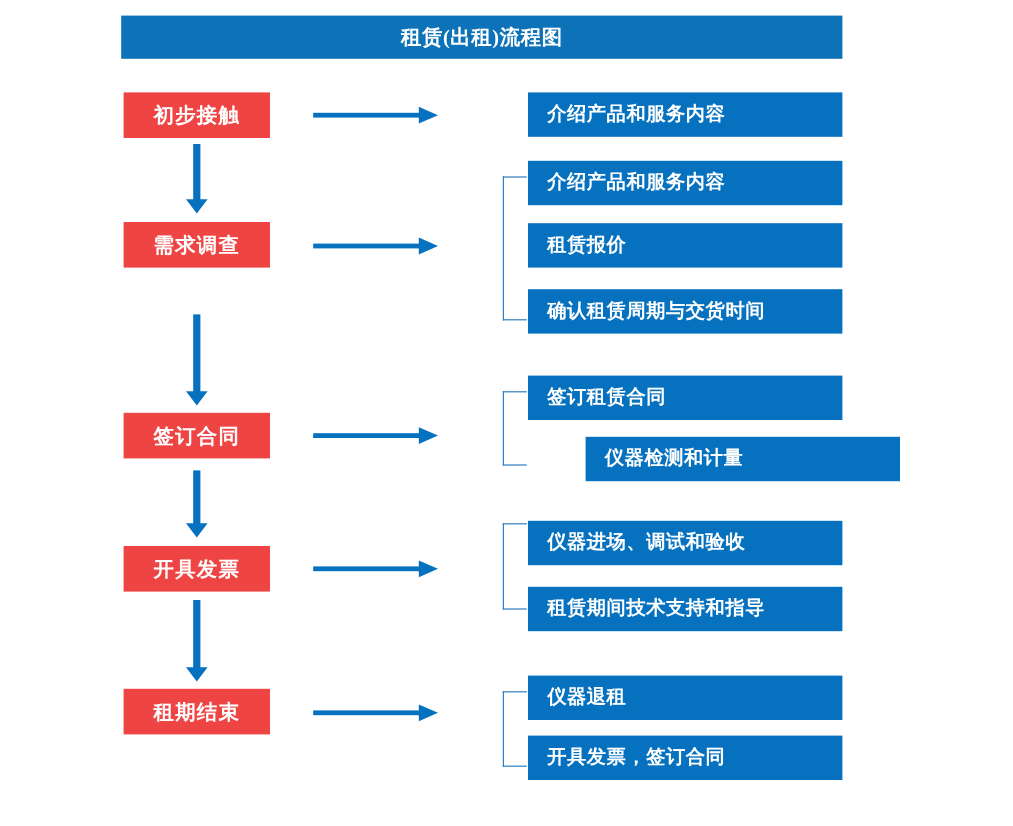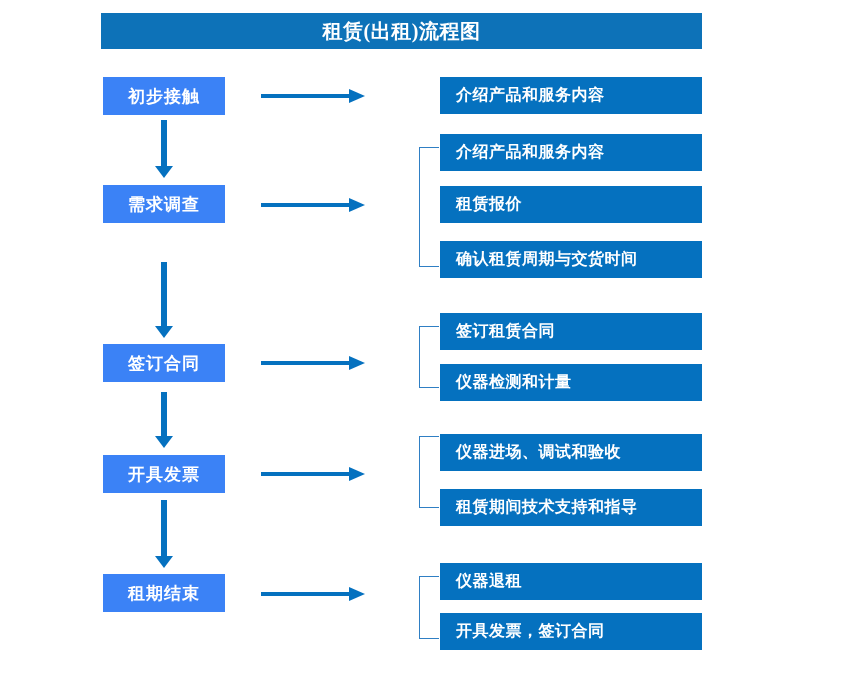--- a/index.html
+++ b/index.html
@@ -23,32 +23,32 @@
     position: absolute;
     left: 101px;
     top: 13px;
     width: 601px;
     height: 36px;
     background: #0d72b8;
     color: #ffffff;
     display: flex;
     align-items: center;
     justify-content: center;
-    font-size: 20px;
+    font-size: 17px;
     font-weight: bold;
     letter-spacing: 0.5px;
   }
 
   
   .stage-box {
     position: absolute;
     left: 103px;
     width: 122px;
     height: 38px;
-    background: #3b82f6;
+    background: #ef4444;
     color: #ffffff;
     display: flex;
     align-items: center;
     justify-content: center;
     font-size: 17px;
     font-weight: bold;
     letter-spacing: 1px;
   }
 
   
@@ -139,21 +139,21 @@
   <div class="stage-box" id="stage-1" style="top: 185px;">需求调查</div>
   <div class="stage-box" id="stage-2" style="top: 344px;">签订合同</div>
   <div class="stage-box" id="stage-3" style="top: 455px;">开具发票</div>
   <div class="stage-box" id="stage-4" style="top: 574px;">租期结束</div>
 
   <div class="detail-box" id="detail-0" style="top: 77px;">介绍产品和服务内容</div>
   <div class="detail-box" id="detail-1" style="top: 134px;">介绍产品和服务内容</div>
   <div class="detail-box" id="detail-2" style="top: 186px;">租赁报价</div>
   <div class="detail-box" id="detail-3" style="top: 241px;">确认租赁周期与交货时间</div>
   <div class="detail-box" id="detail-4" style="top: 313px;">签订租赁合同</div>
-  <div class="detail-box" id="detail-5" style="top: 364px;">仪器检测和计量</div>
+  <div class="detail-box" id="detail-5" style="top: 364px; margin-left: 48px;">仪器检测和计量</div>
   <div class="detail-box" id="detail-6" style="top: 434px;">仪器进场、调试和验收</div>
   <div class="detail-box" id="detail-7" style="top: 489px;">租赁期间技术支持和指导</div>
   <div class="detail-box" id="detail-8" style="top: 563px;">仪器退租</div>
   <div class="detail-box" id="detail-9" style="top: 613px;">开具发票，签订合同</div>
 
   <div class="h-arrow" id="harrow-0" style="top: 89px;">
       <span class="shaft"></span>
       <span class="head"></span>
     </div>
   <div class="h-arrow" id="harrow-1" style="top: 198px;">

